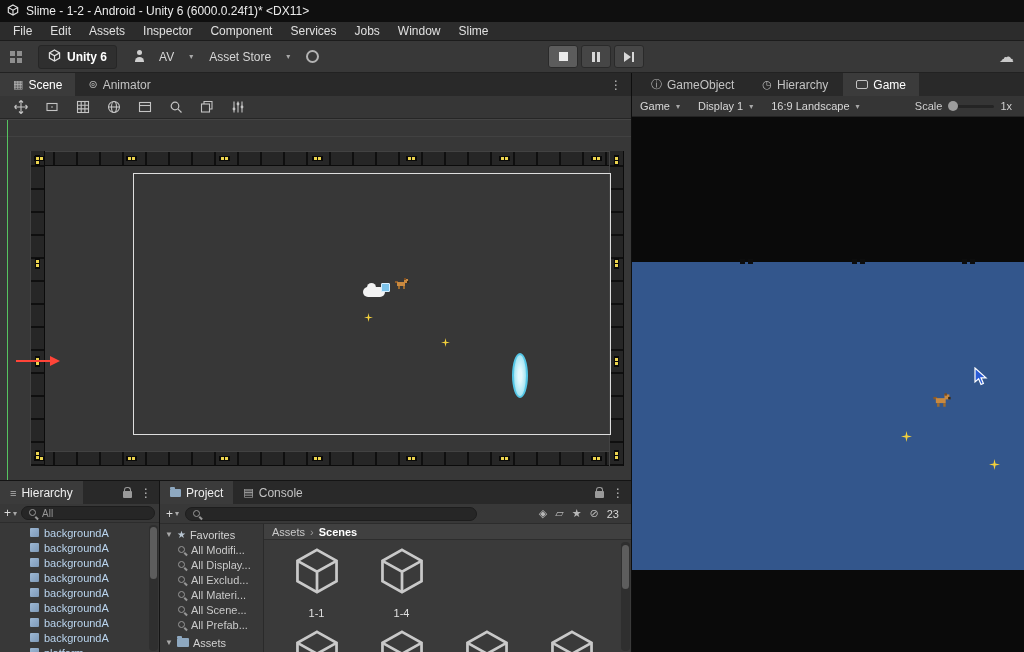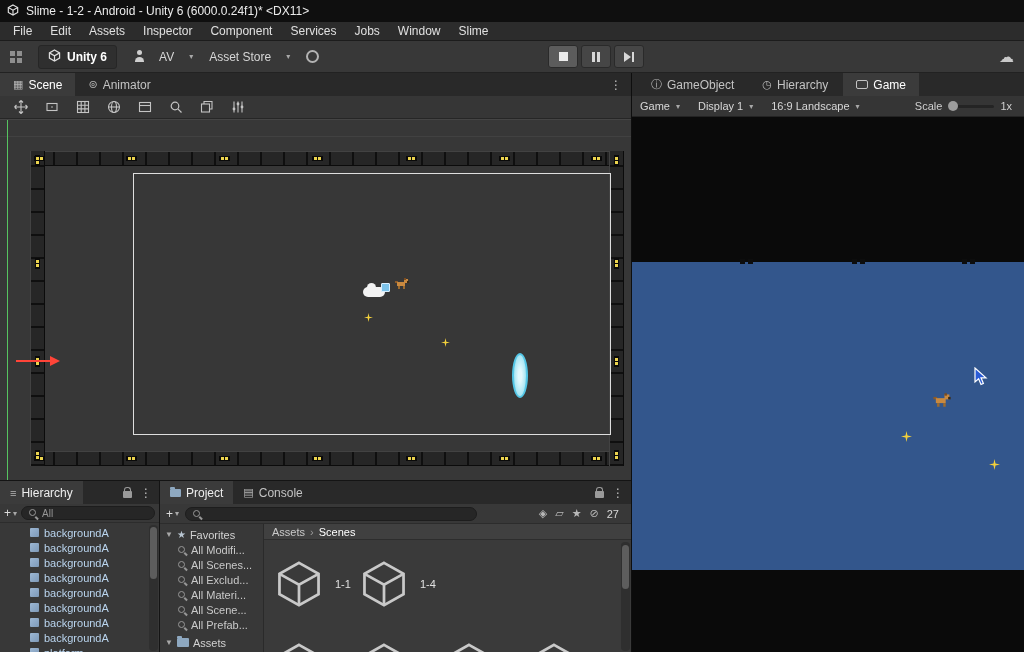--- a/index.html
+++ b/index.html
@@ -102,23 +102,23 @@
   .trow{height:15px;display:flex;align-items:center;gap:4px;padding-left:5px;font-size:11px;color:#d2d2d2;white-space:nowrap;cursor:pointer}
   .trow .fold{font-size:8px;color:#a8a8a8}
   .trow.fav{padding-left:17px;color:#c9c9c9}
   .star-ic{color:#b9c6d2;font-size:10px}
   .trow.assets{margin-top:auto;margin-bottom:2px}
   .folder{width:12px;height:9px;background:#8ea8c0;border-radius:1px;position:relative;display:inline-block;flex:none}
   .folder::before{content:"";position:absolute;left:0;top:-2px;width:5px;height:2px;background:#8ea8c0;border-radius:1px 1px 0 0}
   .pcontent{flex:1;display:flex;flex-direction:column;position:relative;background:#3a3a3a;overflow:hidden;min-width:0}
   .crumb{height:16px;background:#404040;border-bottom:1px solid #2d2d2d;display:flex;align-items:center;gap:5px;padding:0 8px;font-size:11px;color:#c9c9c9;flex:none}
   .crumb .sep{color:#9a9a9a}
-  .crumb .cur{color:#fff;font-weight:normal}
+  .crumb .cur{color:#fff;font-weight:bold}
   .agrid,.agrid2{display:grid;grid-template-columns:repeat(4,85px);padding:6px 10px 0}
-  .aitem{height:76px;display:flex;flex-direction:row;align-items:center;gap:11px;cursor:pointer}
+  .aitem{height:76px;display:flex;flex-direction:column;align-items:center;gap:11px;cursor:pointer}
   .aitem svg{width:50px;height:50px}
   .alabel{font-size:11px;color:#e0e0e0}
   .pscroll{right:1px;top:18px;bottom:1px}
   .pscroll .thumb{top:3px;height:44px}
 
   
   .right-col .tabbar{padding-left:6px}
   .right-col .tab{margin-right:2px}
   .display-icon{width:12px;height:9px;border:1.5px solid #c3c3c3;border-radius:2px;display:inline-block}
   .game-toolbar{height:21px;background:#353535;border-bottom:1px solid #232323;display:flex;align-items:center;gap:18px;padding:0 8px;font-size:11px;color:#d8d8d8;flex:none}
@@ -480,39 +480,39 @@
           <div class="proj-toolbar">
             <span class="plusbtn">+<span class="chev">▾</span></span>
             <div class="searchbox">
               <span class="mag"></span>
             </div>
             <span class="pt-icons">
               <span>◈</span>
               <span>▱</span>
               <span>★</span>
               <span>⊘</span>
-              <span class="count">27</span>
+              <span class="count">23</span>
             </span>
           </div>
           <div class="proj-body">
             <div class="ptree">
               <div class="trow">
                 <span class="fold">▼</span>
                 <span class="star-ic">★</span>
                 <span>Favorites</span>
               </div>
               <div>
                 <div class="trow fav">
                   <span class="mag"></span>
                   <span>All Modifi...</span>
                 </div>
 
                 <div class="trow fav">
                   <span class="mag"></span>
-                  <span>All Scenes...</span>
+                  <span>All Display...</span>
                 </div>
 
                 <div class="trow fav">
                   <span class="mag"></span>
                   <span>All Exclud...</span>
                 </div>
 
                 <div class="trow fav">
                   <span class="mag"></span>
                   <span>All Materi...</span>

